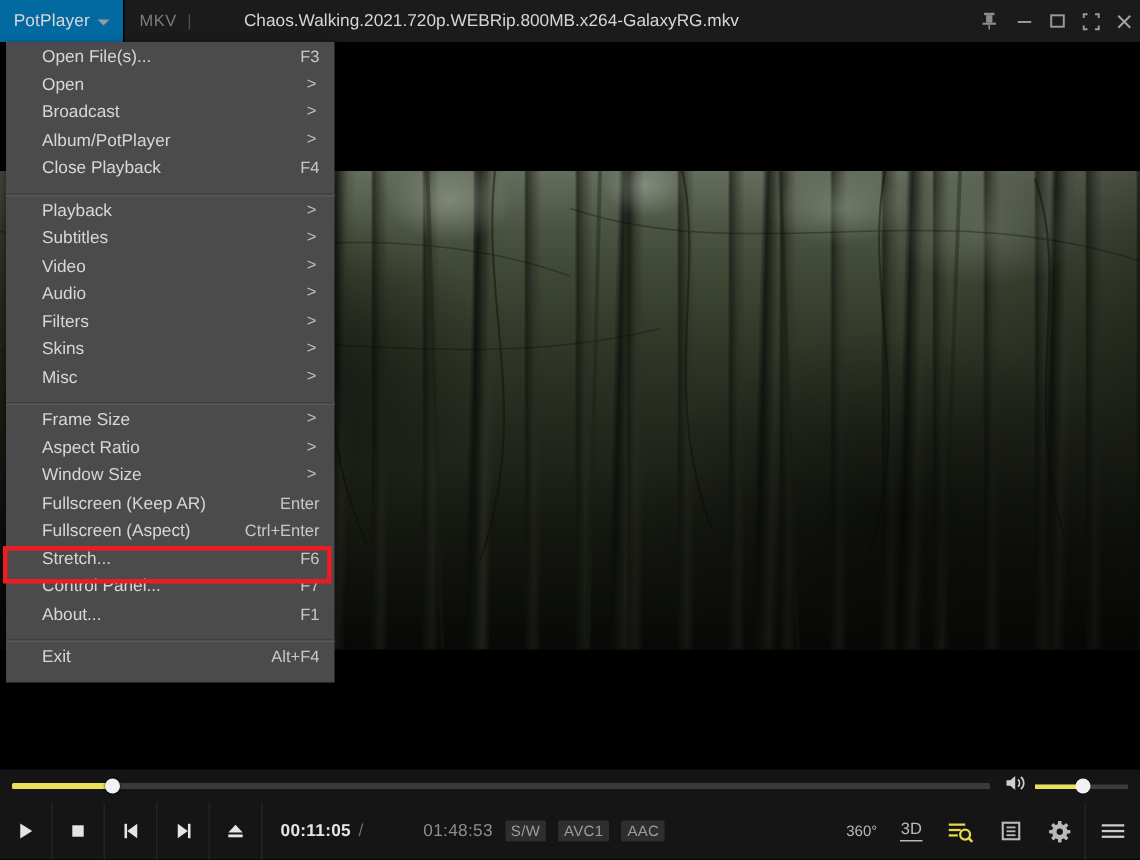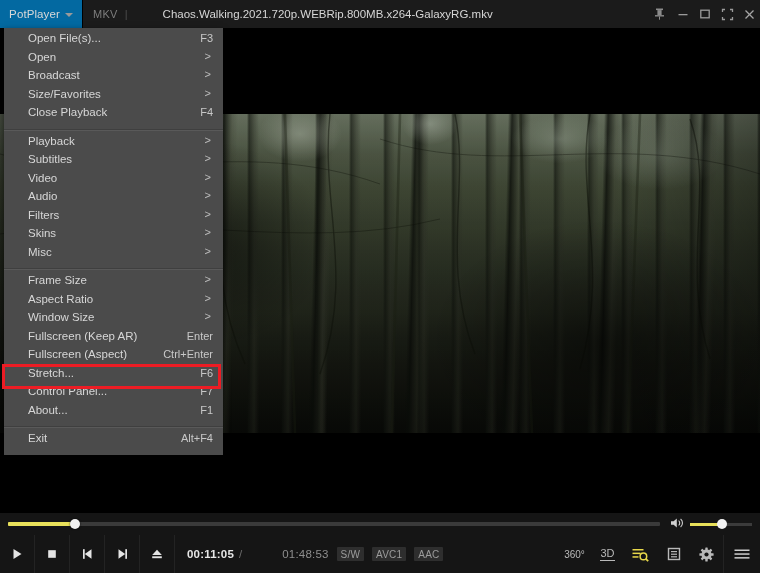--- a/index.html
+++ b/index.html
@@ -452,21 +452,21 @@
       </div>
       <div class="menu-item">
         <span class="mlabel">Open</span>
         <span class="marrow">&gt;</span>
       </div>
       <div class="menu-item">
         <span class="mlabel">Broadcast</span>
         <span class="marrow">&gt;</span>
       </div>
       <div class="menu-item">
-        <span class="mlabel">Size/Favorites</span>
+        <span class="mlabel">Album/PotPlayer</span>
         <span class="marrow">&gt;</span>
       </div>
       <div class="menu-item">
         <span class="mlabel">Close Playback</span>
         <span class="mshort">F4</span>
       </div>
       <div class="menu-sep"></div>
       <div class="menu-item">
         <span class="mlabel">Playback</span>
         <span class="marrow">&gt;</span>

